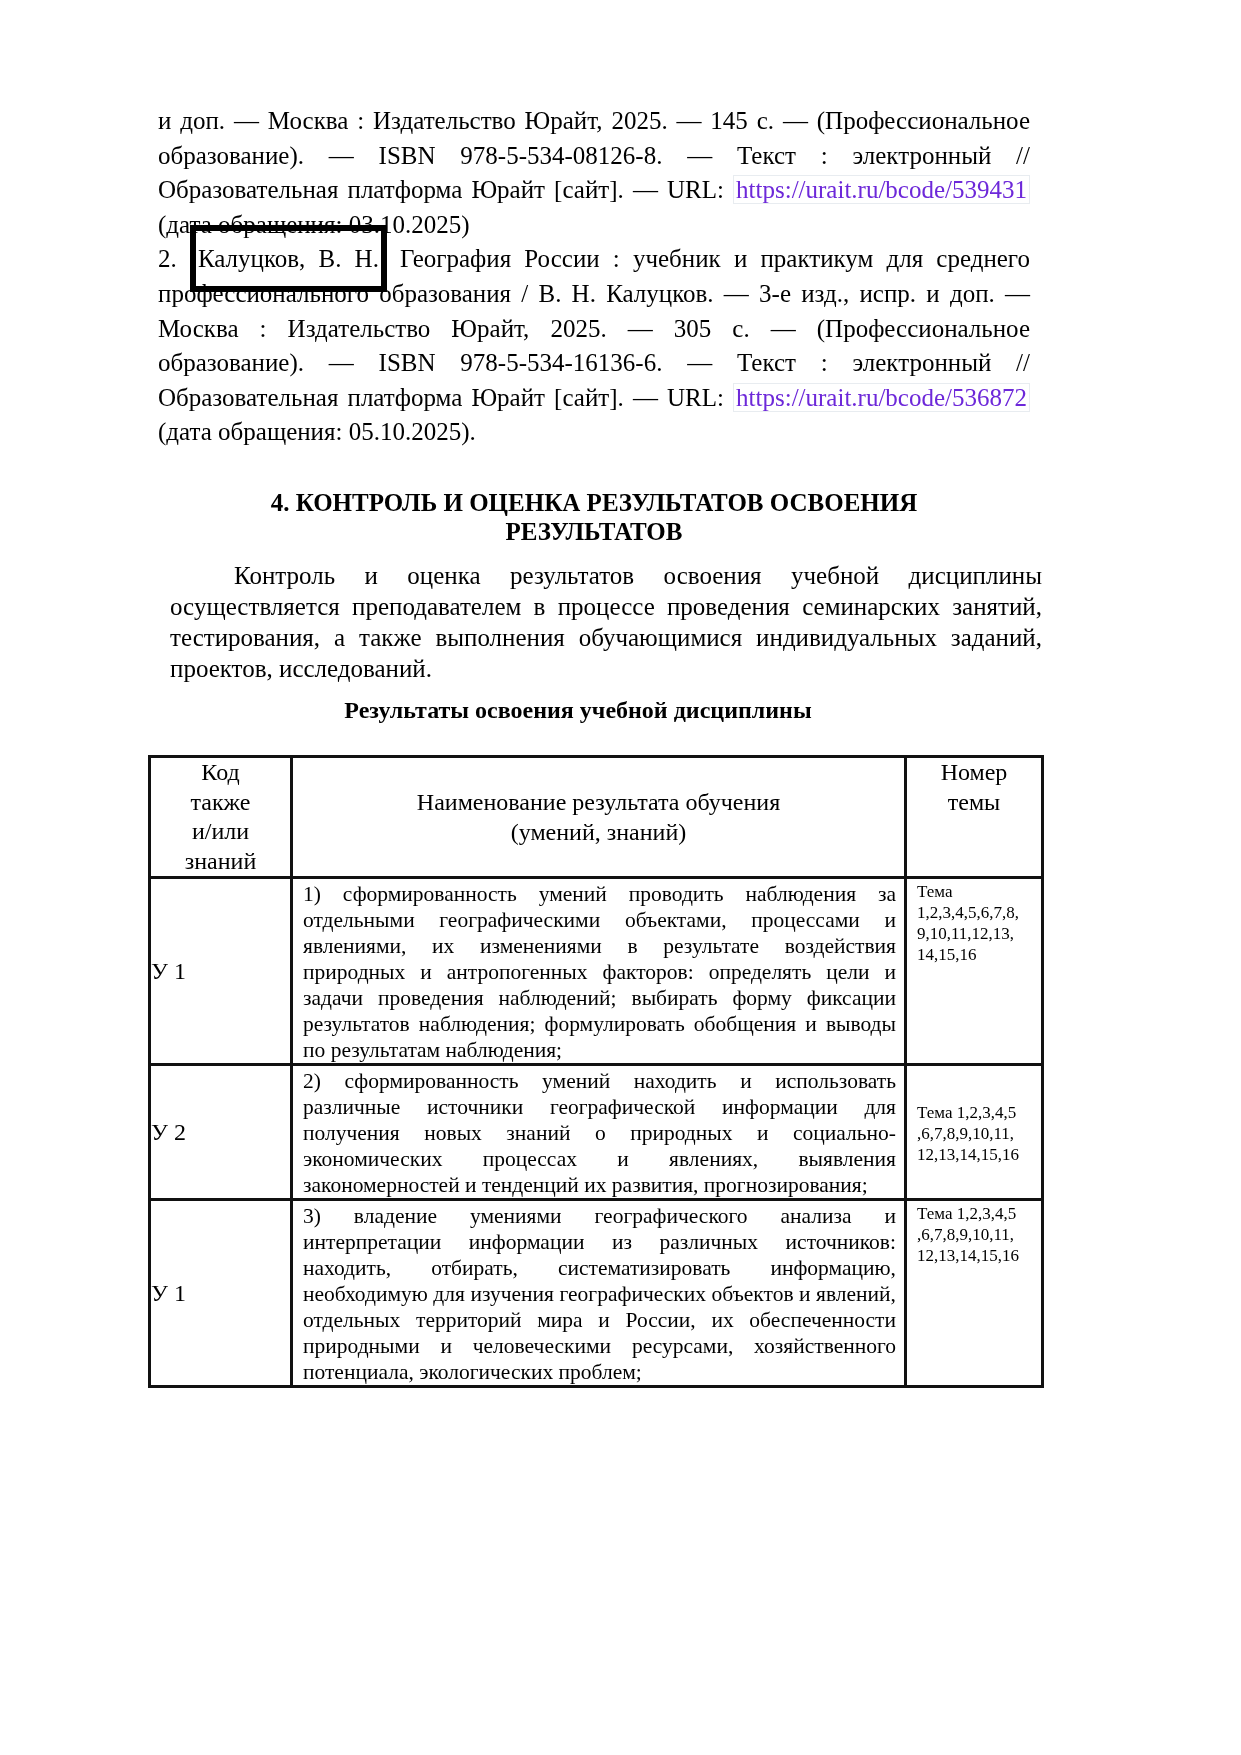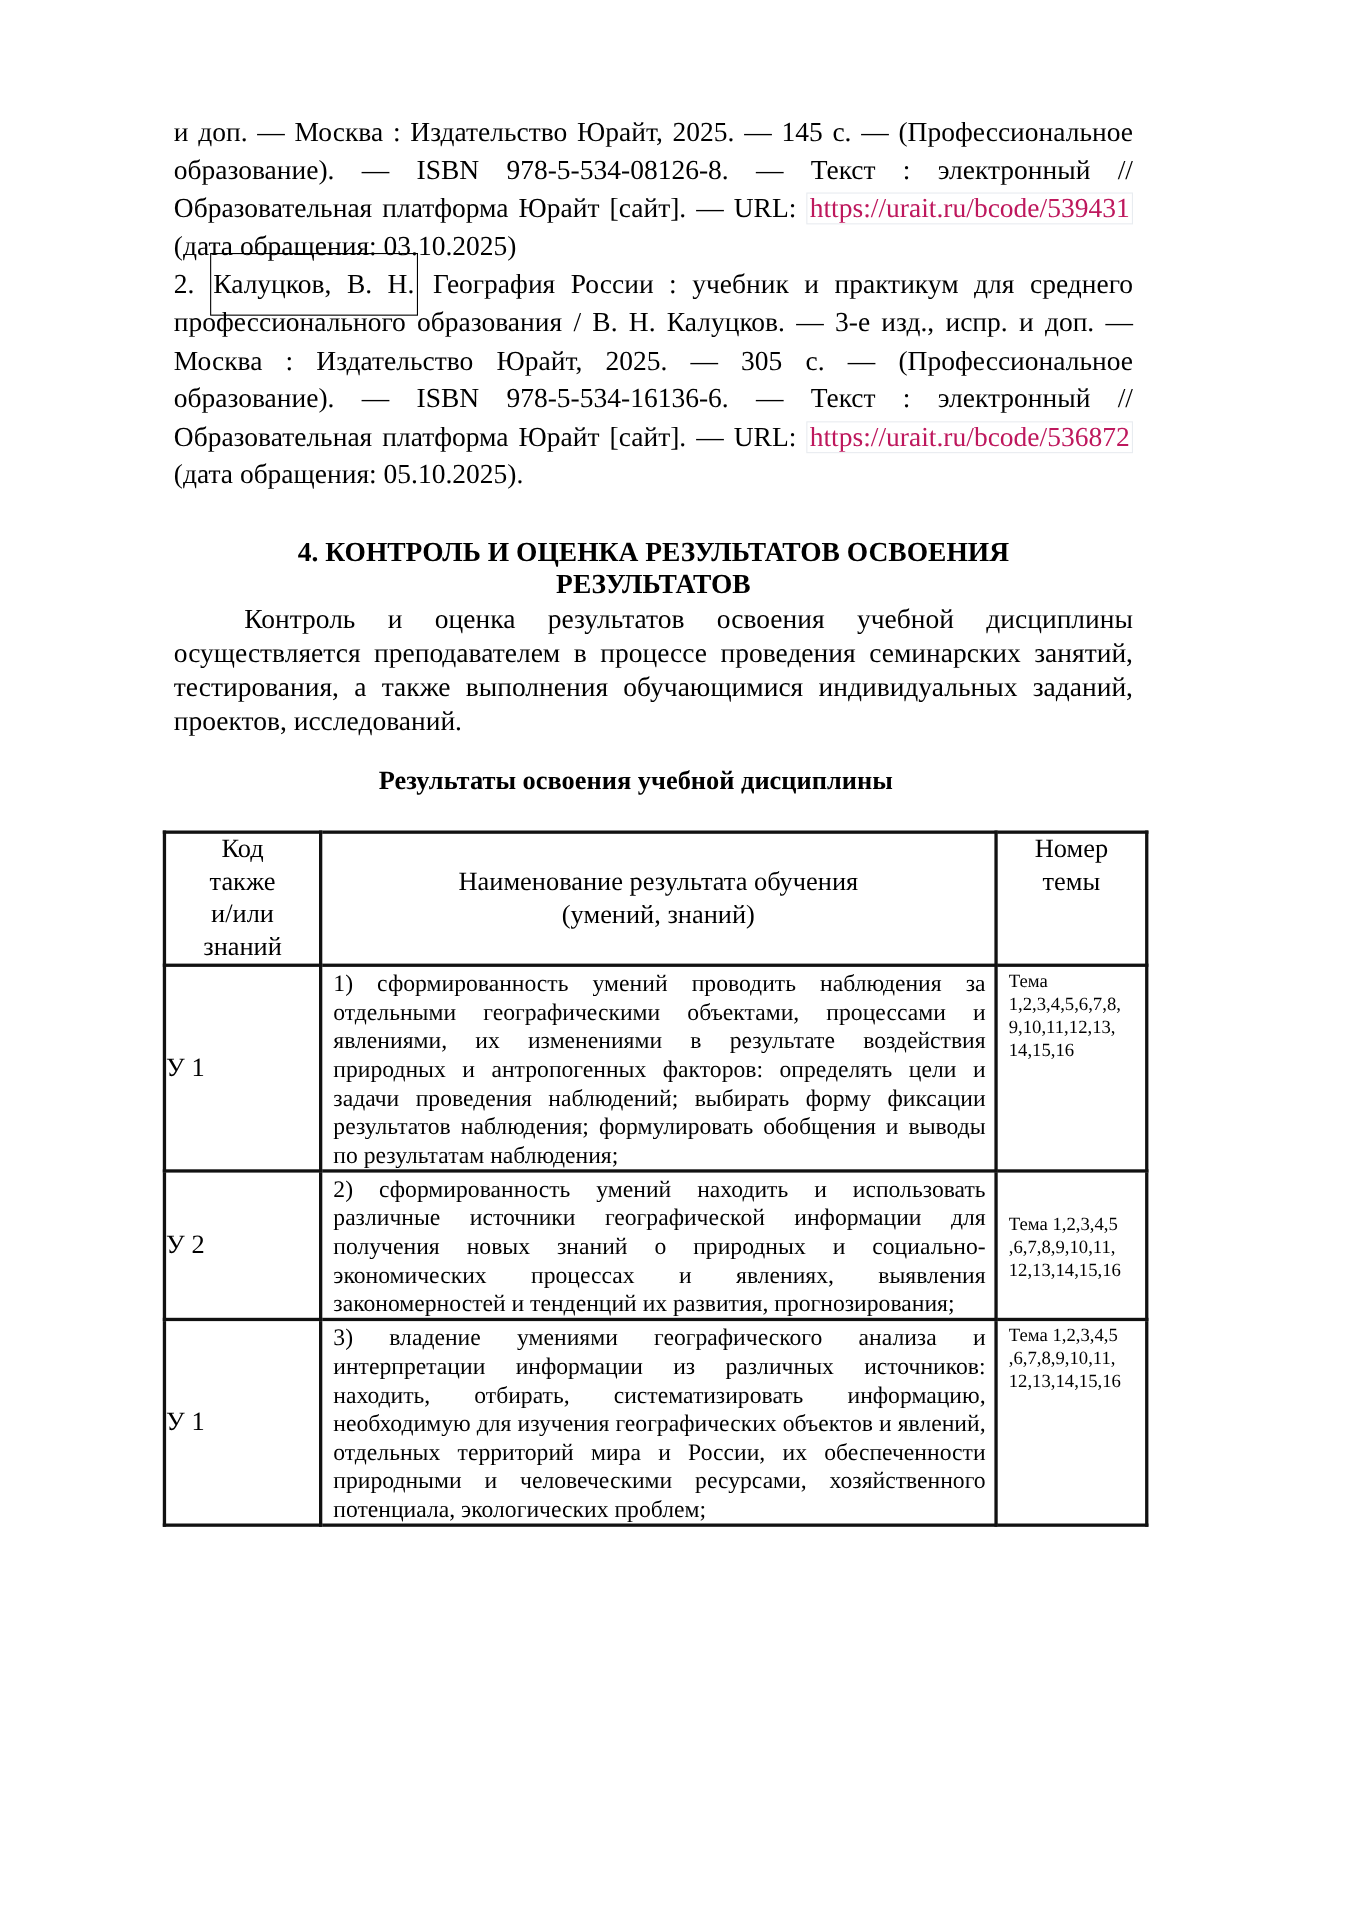--- a/index.html
+++ b/index.html
@@ -3,25 +3,25 @@
 <meta charset="utf-8">
 <style>
   html, body { margin: 0; padding: 0; background: #ffffff; }
   body { width: 1241px; height: 1755px; position: relative; overflow: hidden;
          font-family: "Liberation Serif", "DejaVu Serif", serif; color: #000; }
   .page { position: absolute; left: 0; top: 0; width: 1241px; height: 1755px; }
   .text-block { position: absolute; left: 158px; width: 872px; font-size: 25px; line-height: 34.6px; }
   .justify { text-align: justify; text-align-last: left; }
   .refs { top: 104px; }
   .ref { margin: 0; }
-  .ref .url { color: #be185d; border: 1px solid #e8ecf0; padding: 0 2px; }
-  .ref .num-box { border: 1px solid #000000; padding: 14px 2px; }
+  .ref .url { color: #6d28d9; border: 1px solid #e8ecf0; padding: 0 2px; }
+  .ref .num-box { border: 6px solid #000000; padding: 14px 2px; }
   .section-title { position: absolute; top: 488px; left: 158px; width: 872px; text-align: center;
                    font-weight: bold; font-size: 25px; line-height: 29px; margin: 0; }
-  .intro { top: 548px; line-height: 31px; text-indent: 64px; margin: 0; }
+  .intro { top: 548px; line-height: 31px; text-indent: 64px; margin: 12px; }
   .table-title { position: absolute; top: 695px; left: 142px; width: 872px; text-align: center;
                  font-weight: bold; font-size: 24px; line-height: 30px; margin: 0; }
   table.results { position: absolute; top: 755px; left: 148px; width: 893px; border-collapse: collapse;
                   table-layout: fixed; font-size: 22px; }
   table.results td, table.results th { border: 3px solid #111; vertical-align: top; padding: 0; font-weight: normal; }
   .col-code { width: 142px; }
   .col-name { width: 614px; }
   .col-topic { width: 137px; }
   .hdr { height: 117px; }
   .hdr th { text-align: center; line-height: 29.5px; font-size: 24px; padding-top: 2px; }

